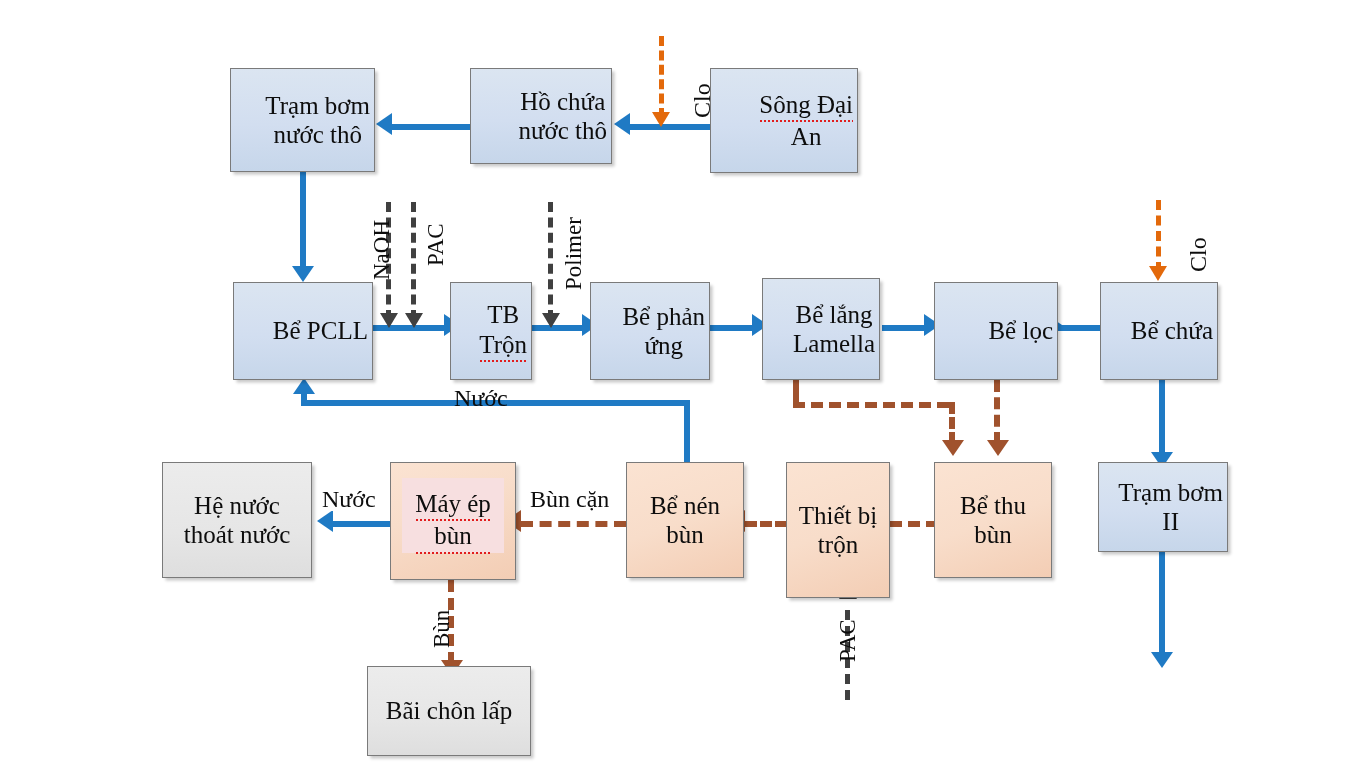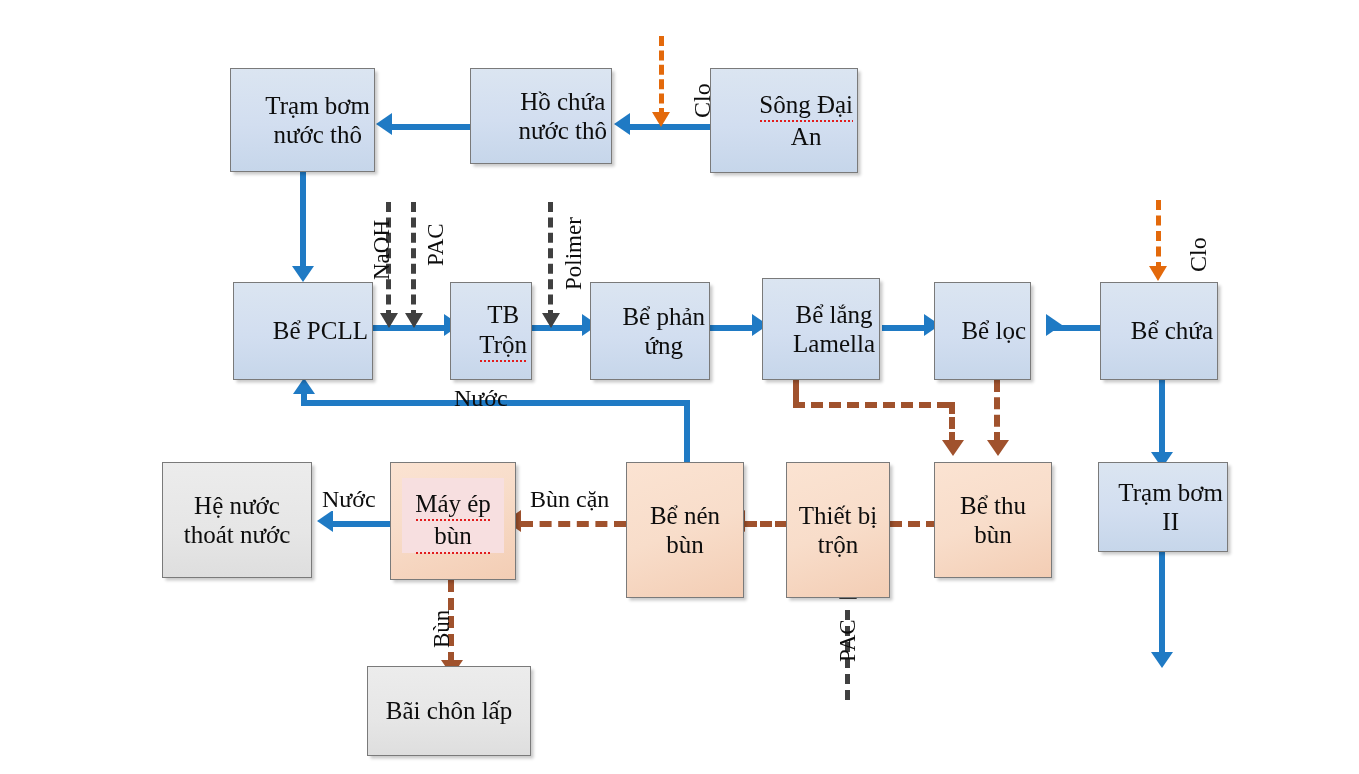--- a/index.html
+++ b/index.html
@@ -235,21 +235,21 @@
     </div>
   </div>
 
   <div class="node blue" style="left:762px;top:278px;width:118px;height:102px;">
     <div>
       <span>Bể lắng</span>
       <span>Lamella</span>
     </div>
   </div>
 
-  <div class="node blue" style="left:934px;top:282px;width:97px;height:98px;">
+  <div class="node blue" style="left:934px;top:282px;width:124px;height:98px;">
     <div>
         <span>Bể lọc</span>
       </div>
   </div>
 
   <div class="node blue" style="left:1100px;top:282px;width:118px;height:98px;">
     <div>
         <span>Bể chứa</span>
       </div>
   </div>
@@ -269,21 +269,21 @@
     </div>
   </div>
 
   <div class="node peach" style="left:786px;top:462px;width:104px;height:136px;">
     <div>
       <span>Thiết bị</span>
       <span>trộn</span>
     </div>
   </div>
 
-  <div class="node peach" style="left:626px;top:462px;width:118px;height:136px;">
+  <div class="node peach" style="left:626px;top:462px;width:118px;height:116px;">
     <div>
       <span>Bể nén</span>
       <span>bùn</span>
     </div>
   </div>
 
   <div class="node peach-inner" style="left:390px;top:462px;width:126px;height:118px;">
     <div class="innerbox"></div>
     <div class="lbl">
       <span class="sq">Máy ép</span>

